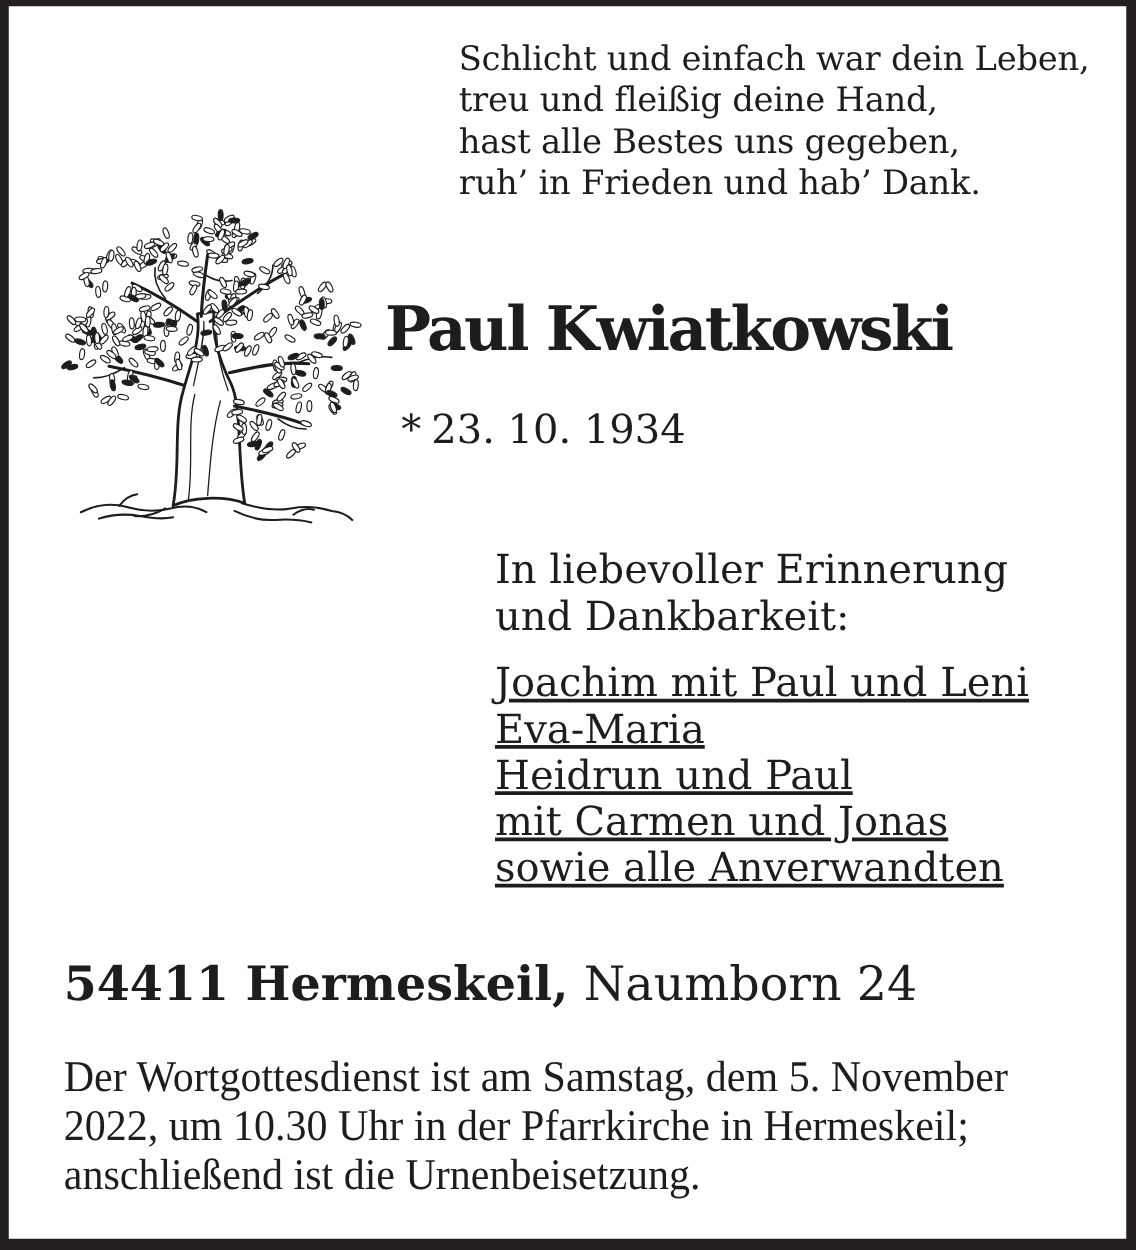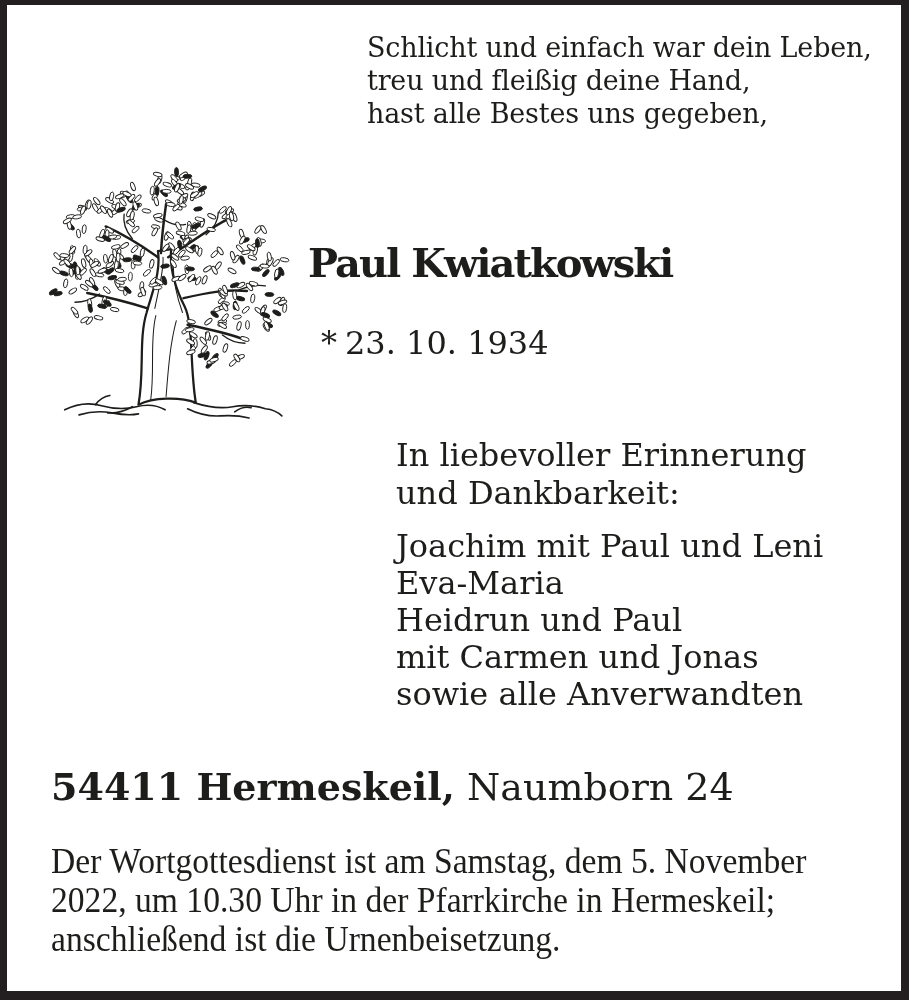--- a/index.html
+++ b/index.html
@@ -17,33 +17,33 @@
 
   
   .poem{left:367px;top:31px;font-size:27px;line-height:33px;letter-spacing:-0.2px;white-space:nowrap;}
 
   
   .tree{left:34px;top:162px;width:256px;height:258px;}
 
   
   .name{
     left:308px;top:231px;width:552px;
-    font-size:40px;line-height:64px;font-weight:bold;
+    font-size:49px;line-height:64px;font-weight:bold;
     letter-spacing:-2px;white-space:nowrap;
   }
 
   
   .dates{top:324px;left:0;width:909px;height:44px;font-size:32px;white-space:nowrap;}
   .date-birth{position:absolute;left:321px;top:0;}
   .date-death{position:absolute;left:633px;top:0;}
   .date-symbol{display:inline-block;margin-right:8px;}
 
   
   .memorial-intro{left:396px;top:436px;font-size:32px;line-height:38px;white-space:nowrap;}
-  .mourners{left:396px;top:528px;font-size:32px;line-height:37px;white-space:nowrap;}
+  .mourners{left:396px;top:528px;font-size:32px;line-height:37px;white-space:nowrap;text-decoration:underline;}
 
   
   .address{left:51px;top:764px;font-size:38px;white-space:nowrap;}
   .address .bold{font-weight:bold;text-align:right;}
 
   
   .service{
     left:51px;top:842px;font-size:35px;line-height:39px;white-space:nowrap;
     font-family:"Liberation Serif", serif;
     transform:scaleX(0.96);transform-origin:left top;
@@ -53,20 +53,21 @@
 </style>
 </head>
 <body>
 
 <div class="frame"></div>
 
 <div class="abs poem">
   <div>Schlicht und einfach war dein Leben,</div>
   <div>treu und fleißig deine Hand,</div>
   <div>hast alle Bestes uns gegeben,</div>
+  <div>ruh’ in Frieden und hab’ Dank.</div>
 </div>
 
 <div class="abs tree">
   <svg viewBox="0 0 250 250" width="256" height="258">
 
     <g class="ink" stroke-width="1.6">
       <path d="M30,241 q18,-9 36,-4 t34,1 t28,3"></path>
       <path d="M44,246 q16,-5 32,-2 t26,1"></path>
       <path d="M156,234 q22,7 38,4 t32,2 q10,1 16,7"></path>
       <path d="M150,240 q16,8 32,7 t28,2"></path>

